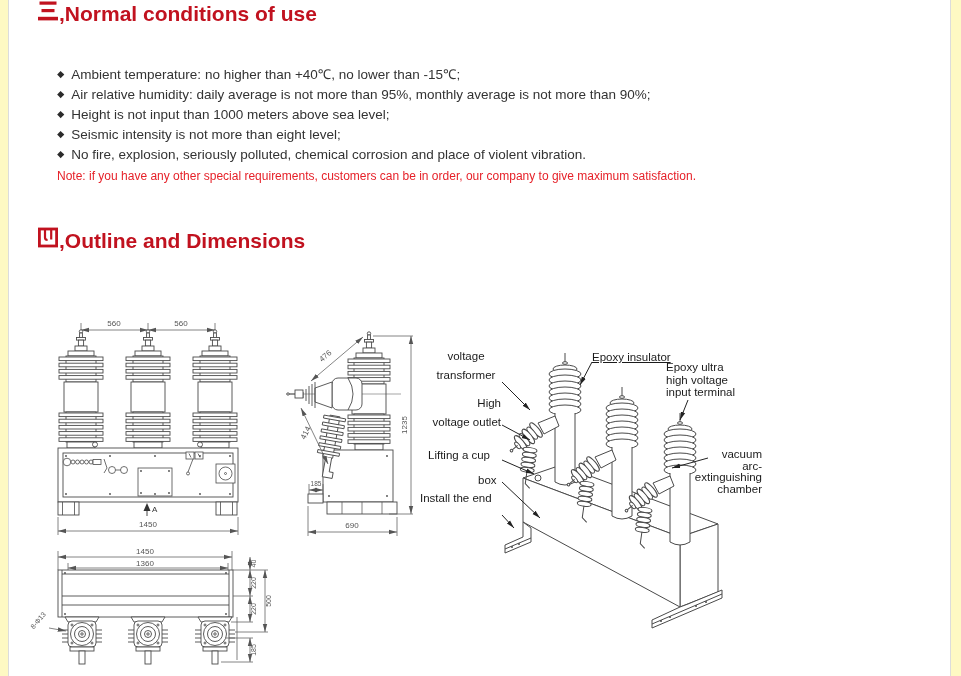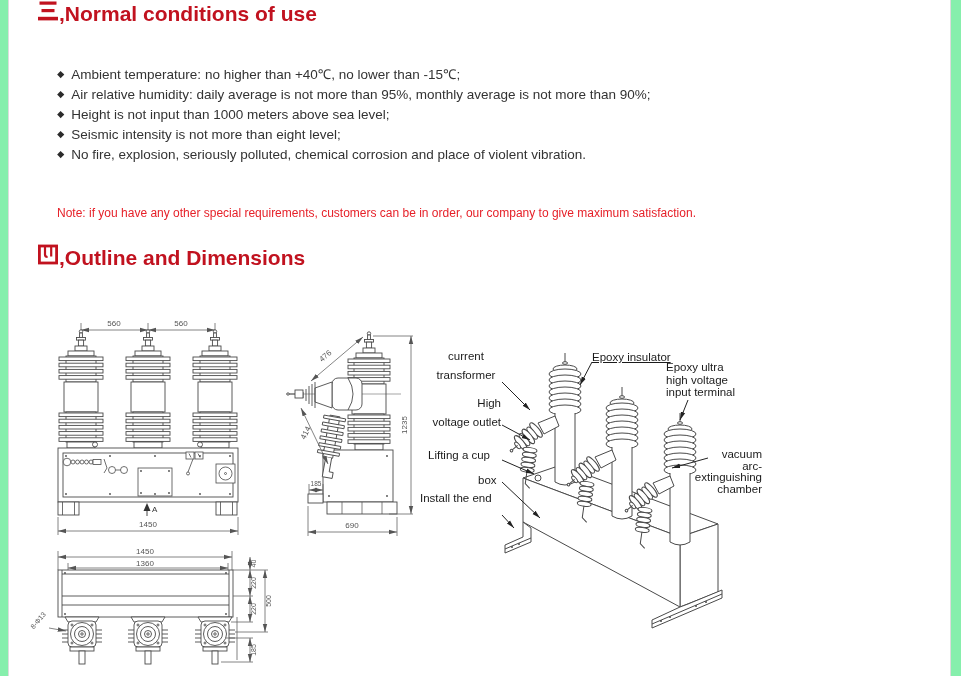--- a/index.html
+++ b/index.html
@@ -1,16 +1,16 @@
 <!DOCTYPE html>
 <html><head>
 <meta charset="utf-8">
 <style>
   html,body{margin:0;padding:0;background:#f4f4f4;font-family:"Liberation Sans",sans-serif;}
-  .page{position:relative;width:961px;height:676px;background:#86efac;overflow:hidden;}
+  .page{position:relative;width:961px;height:676px;background:#fef9c3;overflow:hidden;}
   .content{position:absolute;left:8px;top:0;width:941px;height:676px;background:#fff;
            border-left:1px solid #dcdcdc;border-right:1px solid #dcdcdc;}
   h1.sec{position:absolute;margin:0;font-size:21px;font-weight:bold;letter-spacing:0;
          display:flex;align-items:center;line-height:26px;}
   h1.sec .hz{margin-right:1px;display:inline-block;}
   ul.conds{position:absolute;left:57px;top:64px;margin:0;padding:0;list-style:none;}
   ul.conds li{height:20px;display:flex;align-items:center;font-size:13.5px;color:#333;white-space:nowrap;}
   ul.conds .dia{font-size:9.5px;margin-right:7px;color:#2b2b2b;line-height:1;}
   .note{position:absolute;left:57px;top:169px;font-size:12px;white-space:nowrap;}
   .drw{position:absolute;}
@@ -52,23 +52,23 @@
     <li>
         <span class="dia">◆</span>
         <span>Seismic intensity is not more than eight level;</span>
       </li>
     <li>
         <span class="dia">◆</span>
         <span>No fire, explosion, seriously polluted, chemical corrosion and place of violent vibration.</span>
       </li>
   </ul>
 
-  <div class="note" style="color:#e62129;margin-top:37px;">Note: if you have any other special requirements, customers can be in order, our company to give maximum satisfaction.</div>
-
-  <h1 class="sec" style="left:38px;top:244px;color:#c1121f;">
+  <div class="note" style="color:#e62129;">Note: if you have any other special requirements, customers can be in order, our company to give maximum satisfaction.</div>
+
+  <h1 class="sec" style="left:38px;top:227px;color:#c1121f;">
     <span class="hz">
       <svg width="20" height="21" viewBox="0 0 20 21">
           <g fill="none" stroke="#c1121f">
         <rect x="1.4" y="2" width="17.2" height="17" stroke-width="2.8"></rect>
         <path d="M7,3 v7.5 q0,2.5 2.6,2.5" stroke-width="2.2"></path>
         <path d="M13.2,3 v9.5" stroke-width="2.2"></path>
       </g>
         </svg>
     </span>
     <span>,Outline and Dimensions</span>
@@ -421,21 +421,21 @@
       <line x1="162" y1="30" x2="150" y2="53" marker-end="url(#i-arr)"></line>
       <line x1="258" y1="68" x2="250" y2="88" marker-end="url(#i-arr)"></line>
       <line x1="72" y1="93" x2="100" y2="108" marker-end="url(#i-arr)"></line>
       <line x1="72" y1="128" x2="104" y2="142" marker-end="url(#i-arr)"></line>
       <line x1="72" y1="150" x2="110" y2="186" marker-end="url(#i-arr)"></line>
       <line x1="72" y1="183" x2="84" y2="196" marker-end="url(#i-arr)"></line>
       <line x1="278" y1="126" x2="242" y2="136" marker-end="url(#i-arr)"></line>
     </g>
   </svg>
 
-  <div class="iso-label" style="left:427px;top:347px;width:78px;text-align:center;line-height:19px;">current
+  <div class="iso-label" style="left:427px;top:347px;width:78px;text-align:center;line-height:19px;">voltage
 transformer</div>
   <div class="iso-label" style="left:592px;top:351px;text-decoration:underline;">Epoxy insulator</div>
   <div class="iso-label" style="left:666px;top:361px;width:102px;text-align:left;line-height:12.5px;">Epoxy ultra
 high voltage
 input terminal</div>
   <div class="iso-label" style="left:409px;top:394px;width:92px;text-align:right;line-height:19px;">High
 voltage outlet</div>
   <div class="iso-label" style="left:428px;top:449px;">Lifting a cup</div>
   <div class="iso-label" style="left:478px;top:474px;">box</div>
   <div class="iso-label" style="left:420px;top:492px;">Install the end</div>

